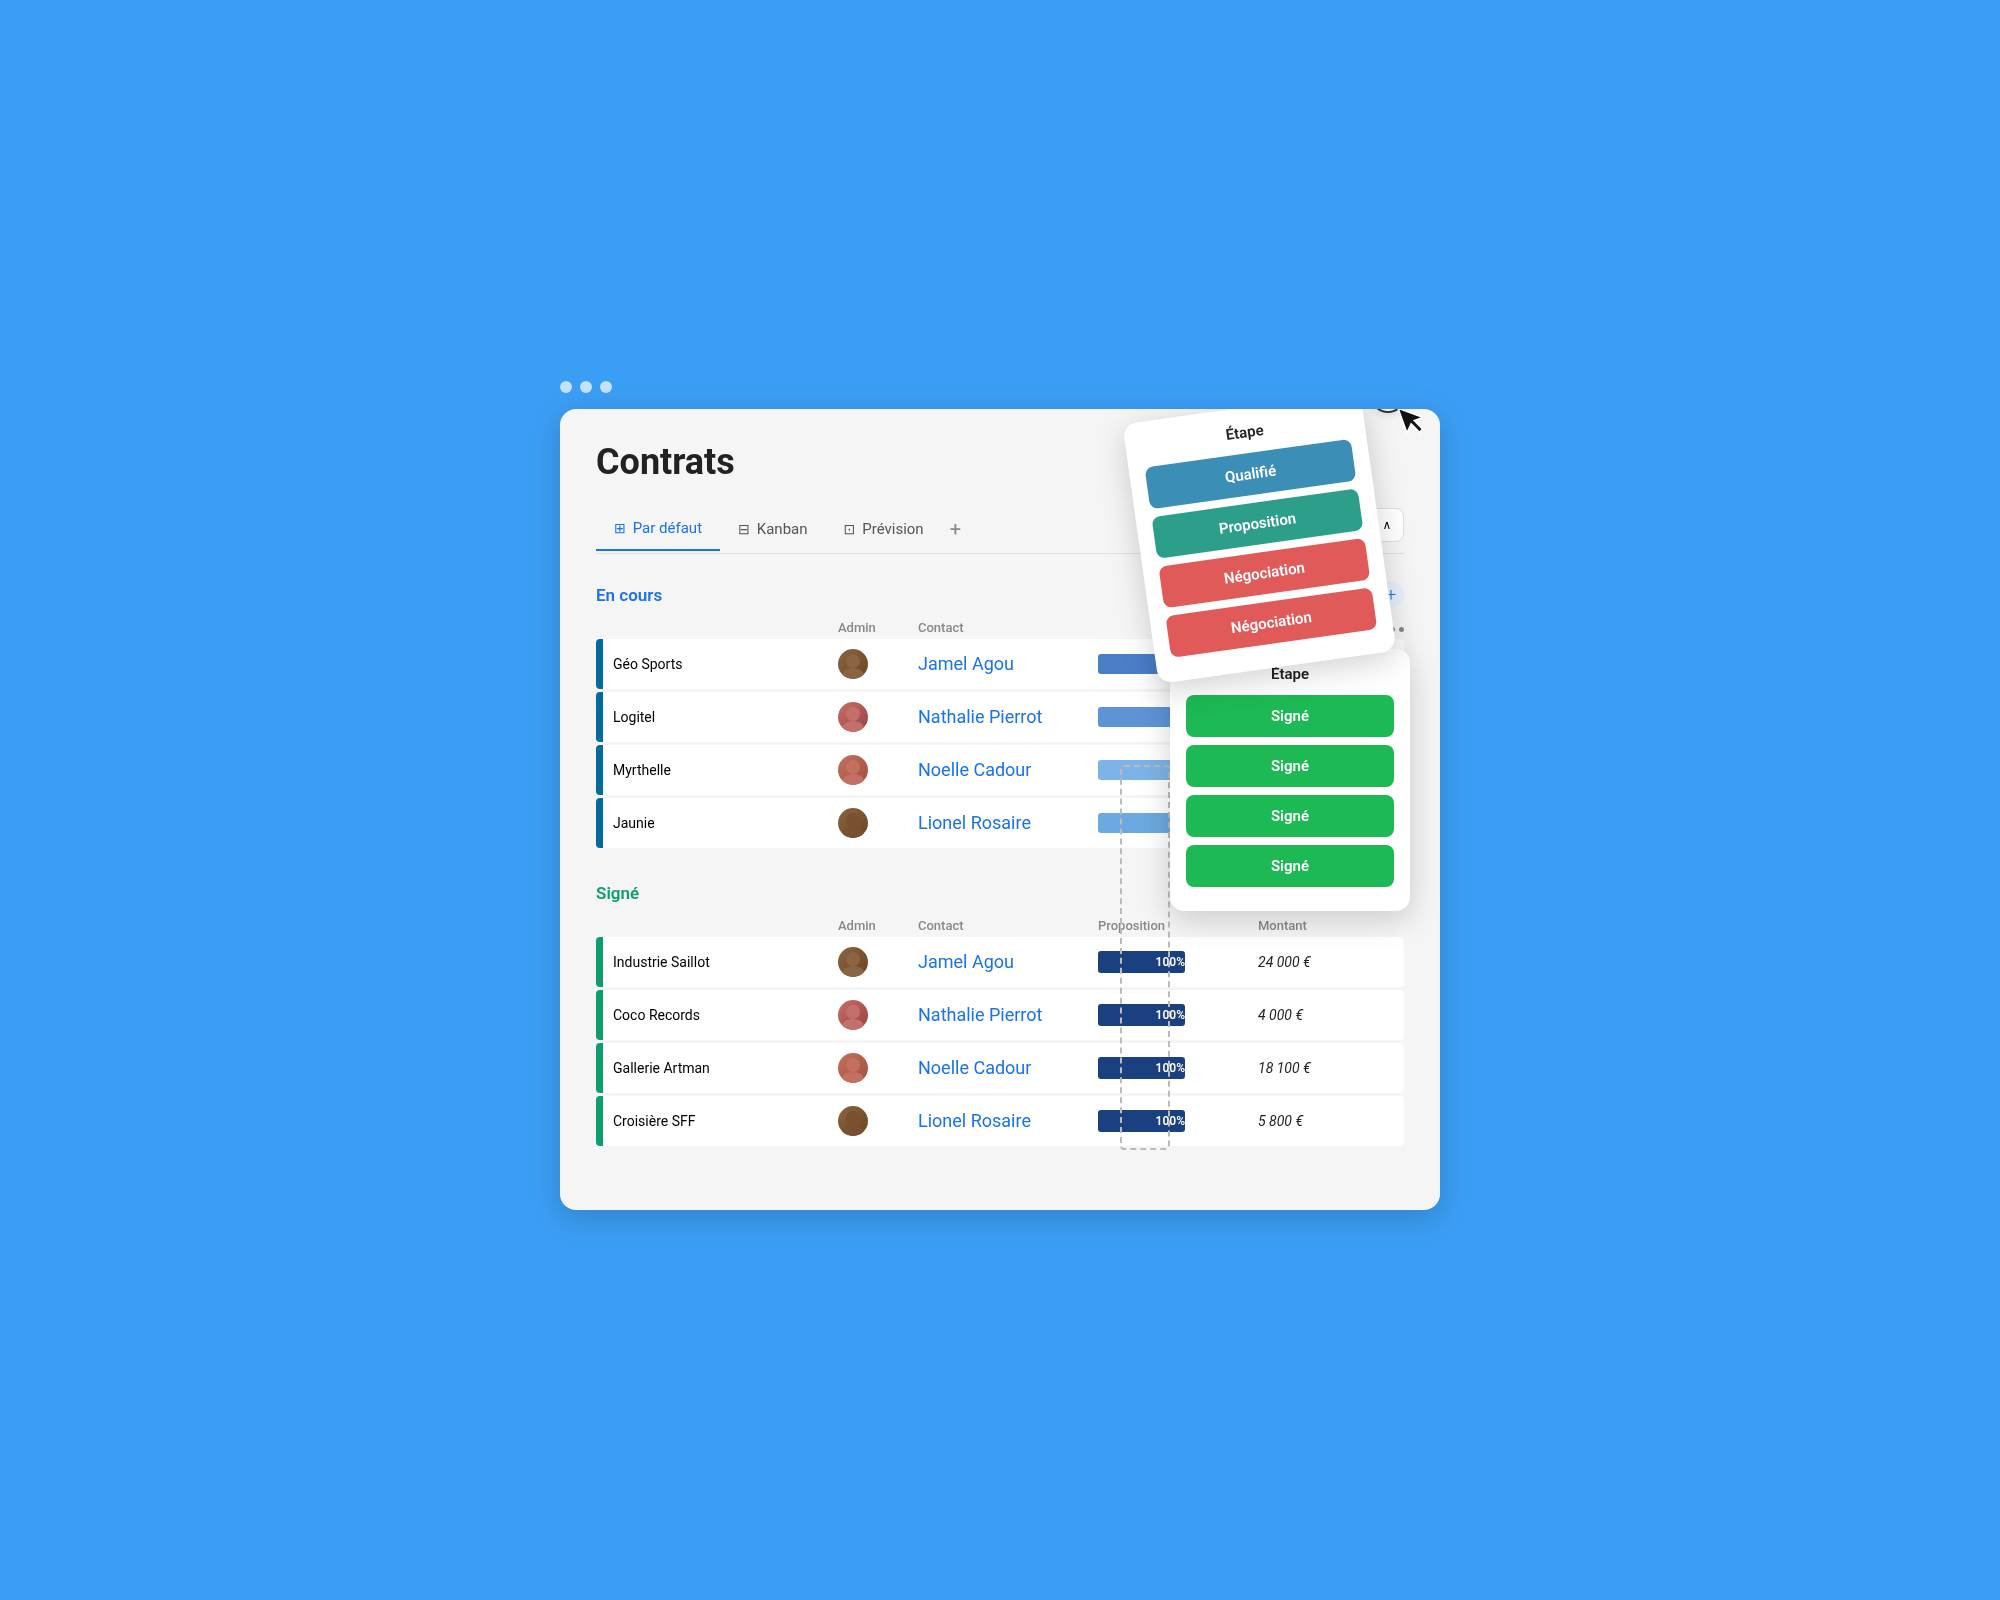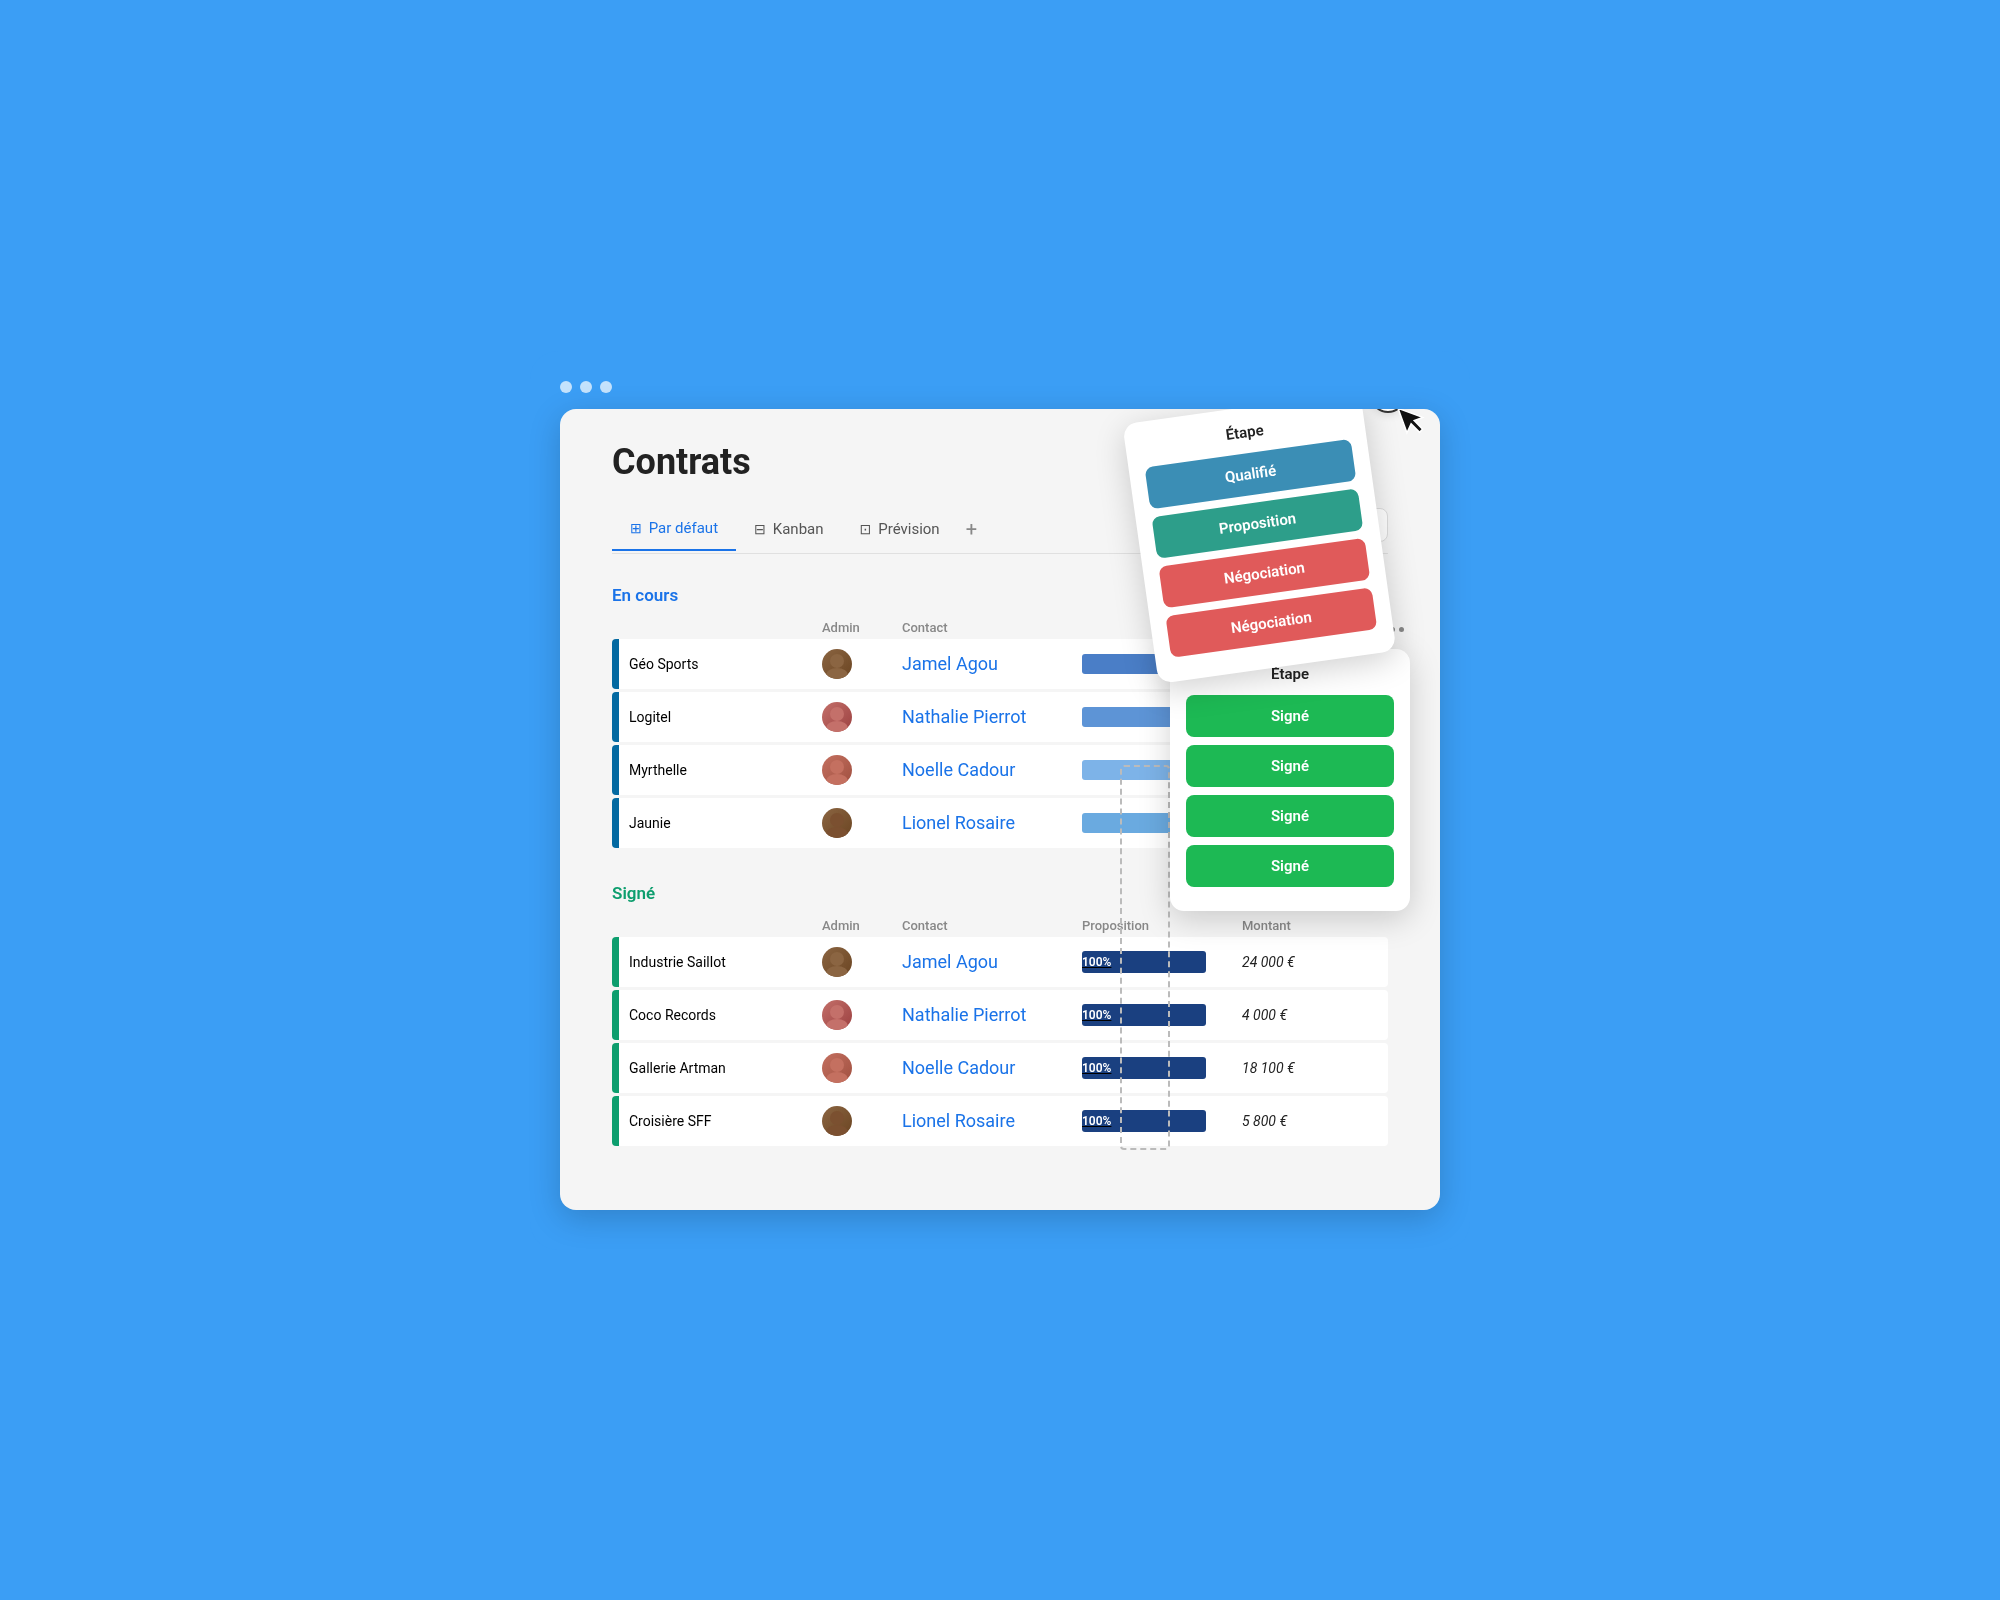--- a/index.html
+++ b/index.html
@@ -35,21 +35,21 @@
     .browser-window {
       background: #f5f5f5;
       border-radius: 16px;
       overflow: hidden;
       position: relative;
       min-height: 700px;
       box-shadow: 0 8px 32px rgba(0,0,0,0.18);
     }
 
     .main-content {
-      padding: 32px 52px;
+      padding: 32px 36px;
       position: relative;
     }
 
     .page-title {
       font-size: 36px;
       font-weight: 700;
       color: #222;
       margin-bottom: 24px;
     }
 
@@ -202,28 +202,27 @@
       background: linear-gradient(135deg, #8B6542, #6B4522);
     }
     .avatar-f {
       background: linear-gradient(135deg, #C4706A, #9B4040);
     }
     .avatar-f2 {
       background: linear-gradient(135deg, #C47060, #A05040);
     }
 
     .progress-bar-container {
-      width: 124px;
+      width: 87px;
       height: 22px;
       background: #1a4080;
       border-radius: 3px;
       display: flex;
       align-items: center;
-      justify-content: flex-start;
-      text-decoration: underline;
+      justify-content: flex-end;
     }
     .progress-bar-label {
       color: #fff;
       font-size: 12px;
       font-weight: 600;
     }
 
     .montant-cell {
       font-size: 14px;
       color: #222;

